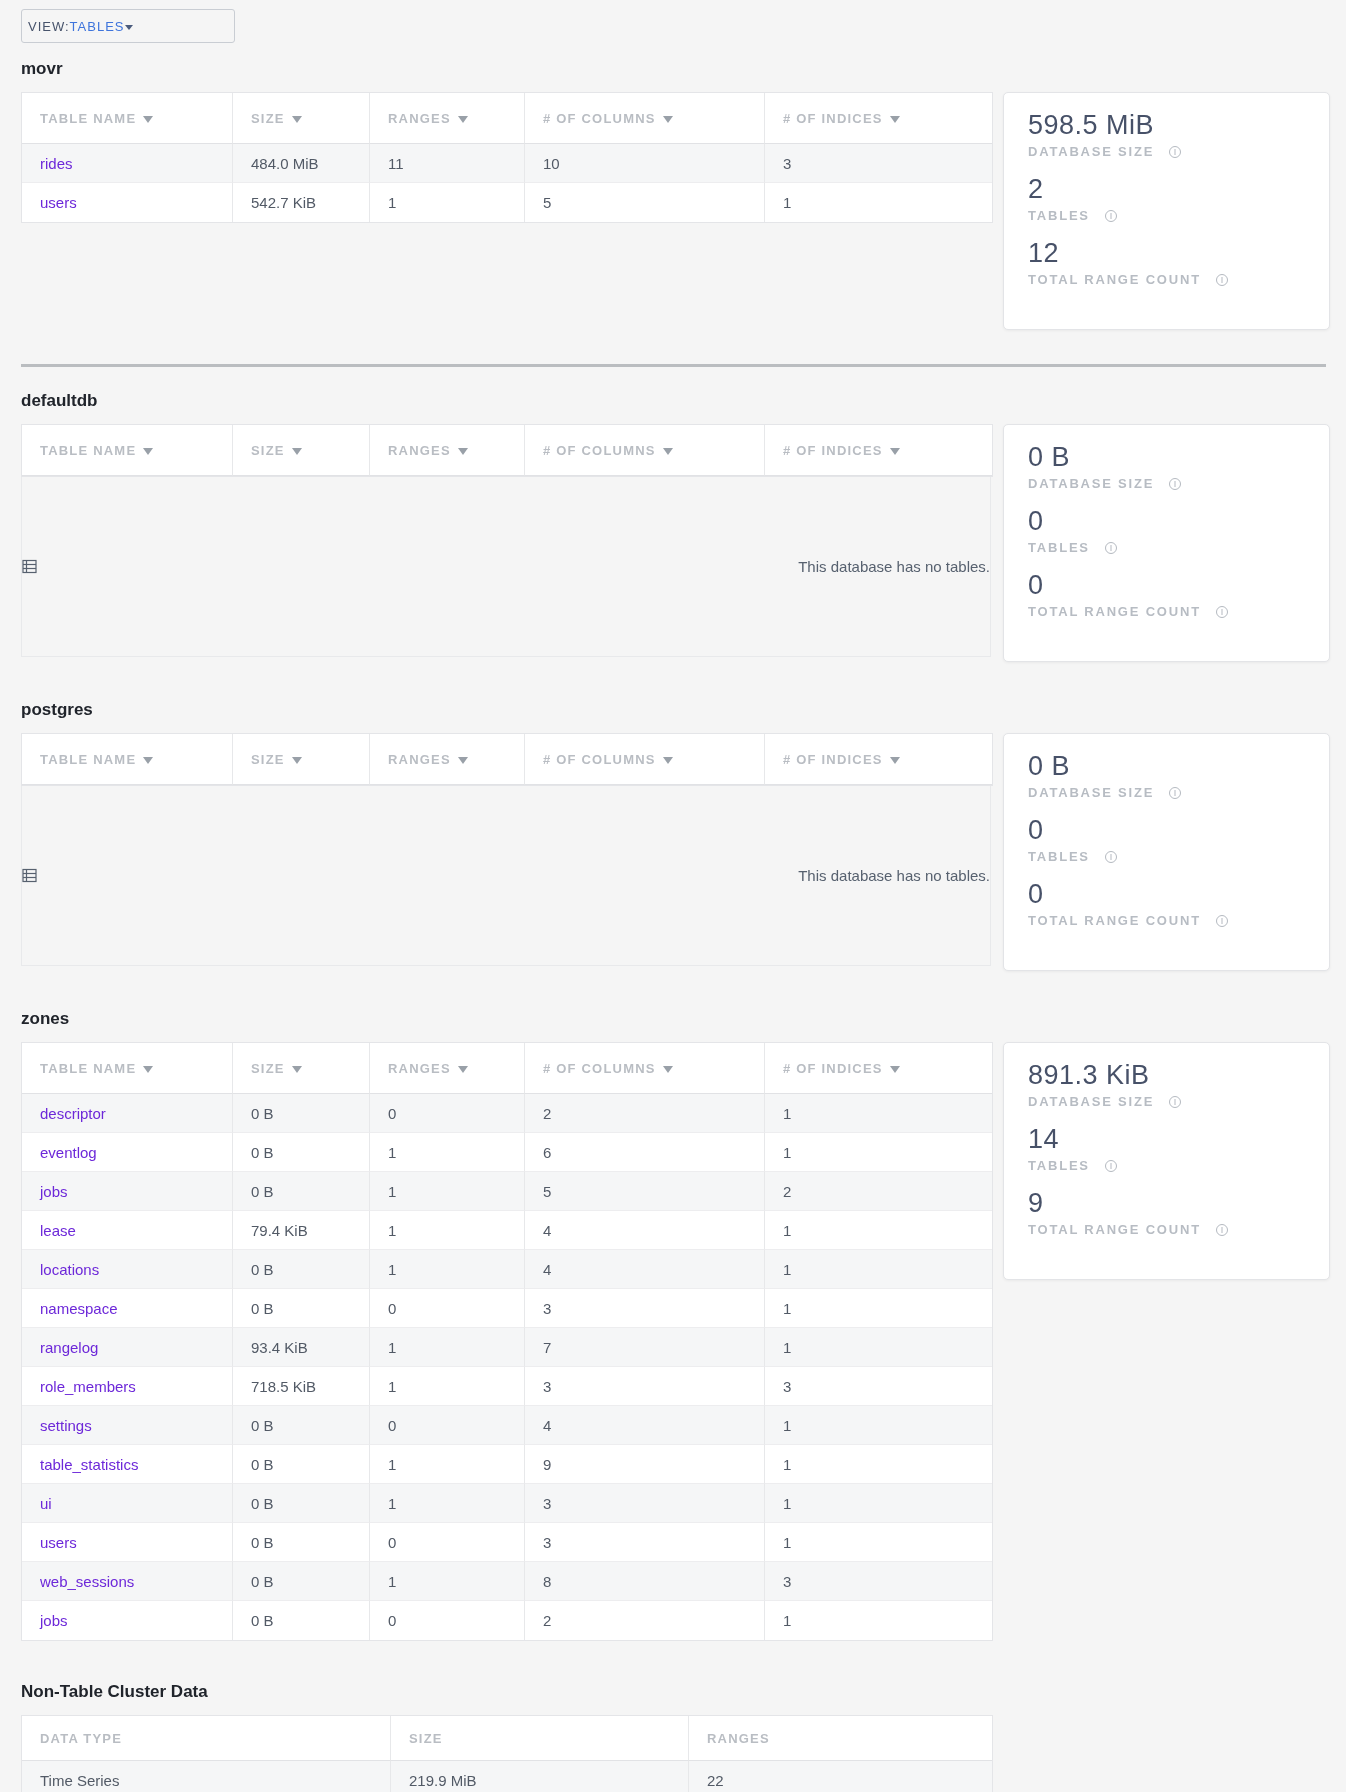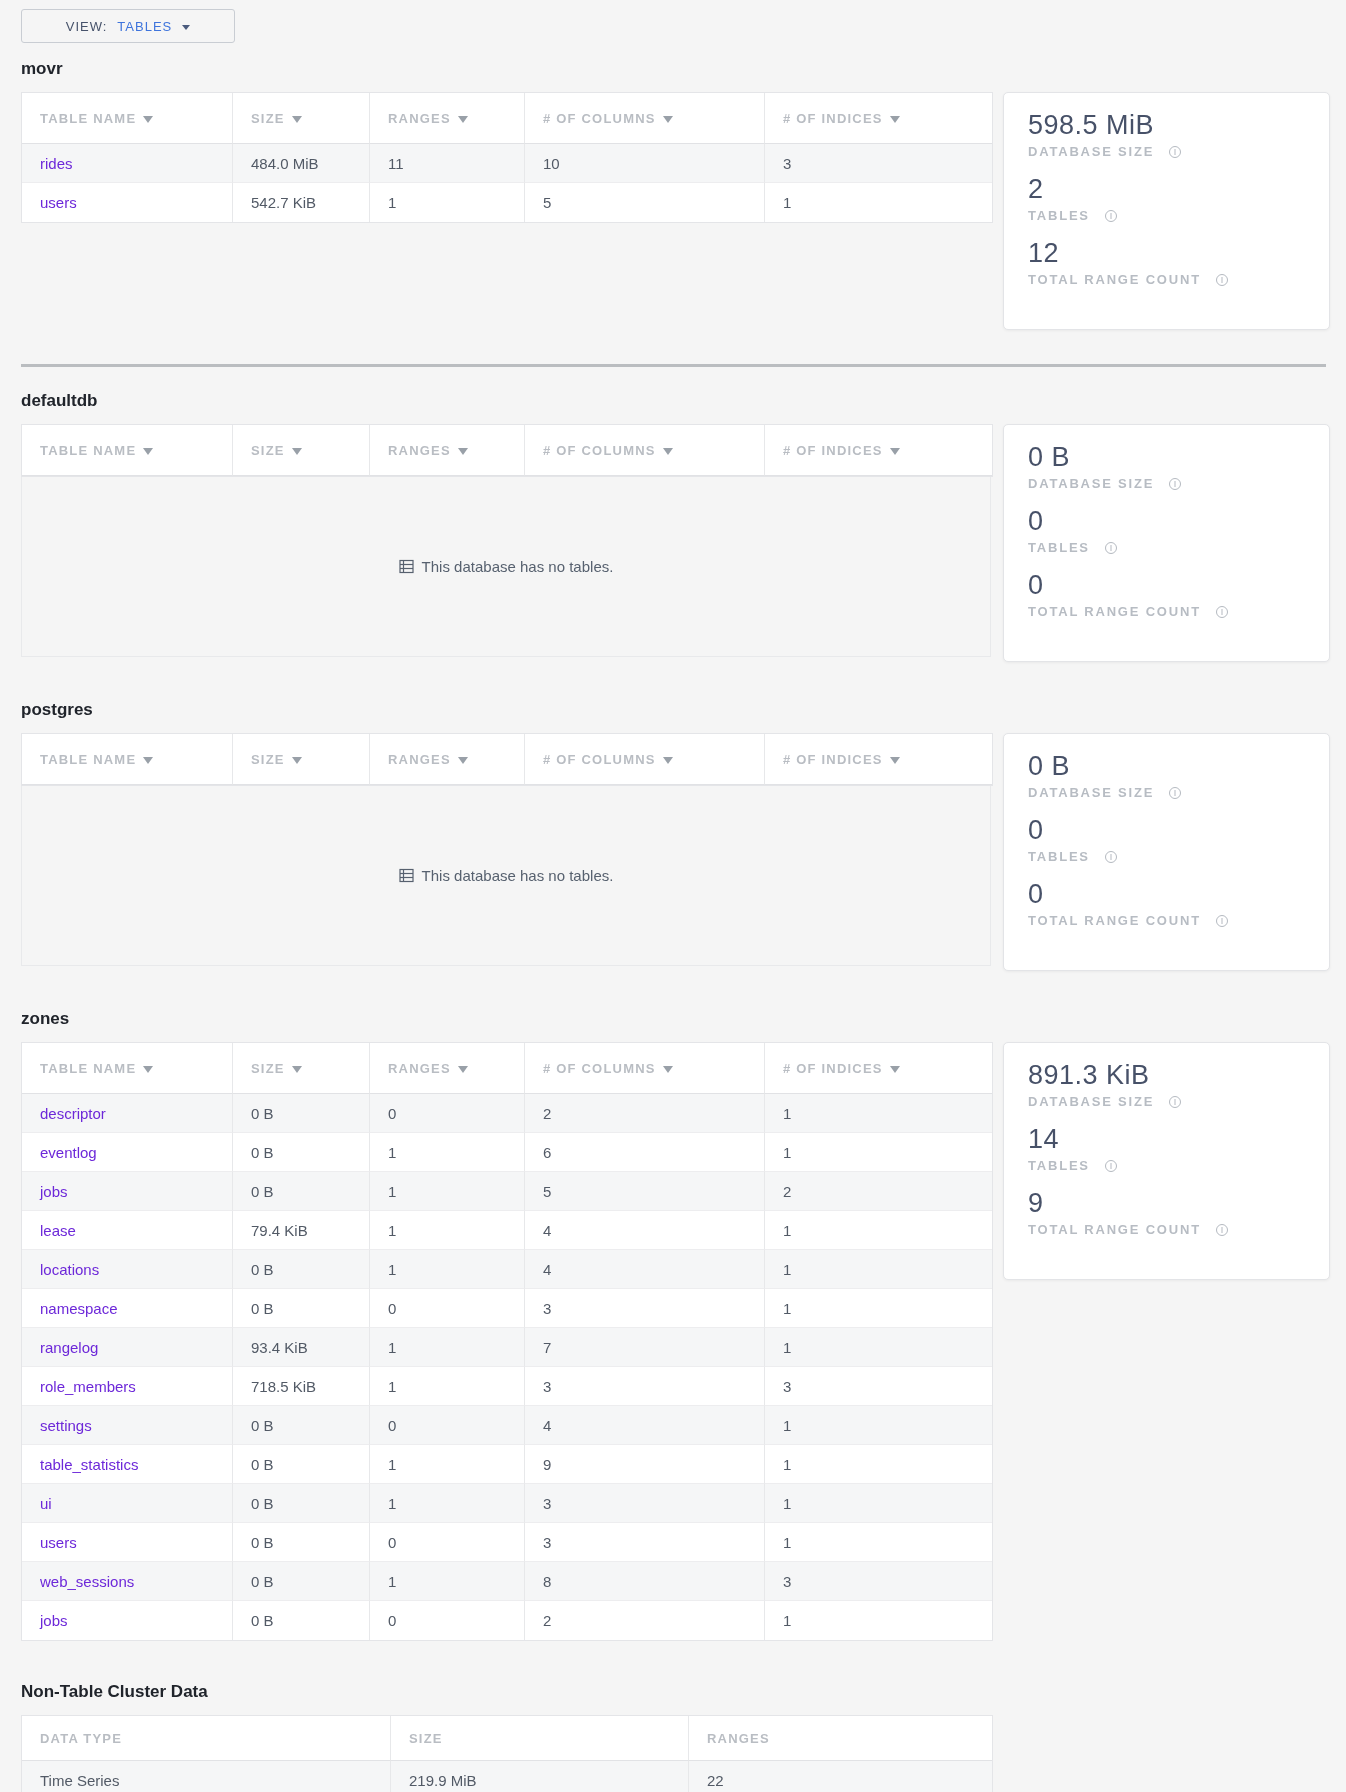--- a/index.html
+++ b/index.html
@@ -7,22 +7,22 @@
   body {
     width:1346px; height:1792px; overflow:hidden;
     background:#f5f5f5;
     font-family:"Liberation Sans","DejaVu Sans",sans-serif;
     color:#525a66; font-size:15px;
   }
   .page { padding:9px 16px 0 21px; }
 
   
   .view-btn{
-    width:214px; height:34px; display:flex; align-items:center; justify-content:center;
-    gap:10px; border:1px solid #c9cdd3; border-radius:3px; background:transparent;
+    width:214px; height:34px; display:flex; align-items:center; 
+    border:1px solid #c9cdd3; border-radius:3px; background:transparent;
     font-size:13px; letter-spacing:1px; color:#47536b; cursor:pointer;
     font-family:inherit;
   }
   .view-btn .view-value{ color:#3e74dc; }
   .caret-down{
     width:0; height:0; border-left:4px solid transparent; border-right:4px solid transparent;
     border-top:5px solid #4a5b7d; display:inline-block; margin-top:2px;
   }
 
   
@@ -60,21 +60,21 @@
 
   .sort-arrow{
     width:0; height:0; display:inline-block; margin-left:7px;
     border-left:5px solid transparent; border-right:5px solid transparent;
     border-top:7px solid #99a0a8;
   }
 
   
   .empty-box{
     height:180px; border:1px solid #e8e9eb; border-top:none; background:transparent;
-    display:flex; align-items:center; justify-content:center; gap:8px;
+    display:flex; align-items:center; justify-content:space-between; gap:8px;
     color:#57616f; font-size:15px;
   }
   .empty-box svg{ display:block; }
 
   
   .stat-card{
     width:327px; min-height:230px; margin-left:12px;
     background:#fff; border:1px solid #e3e4e7; border-radius:5px;
     box-shadow:0 1px 3px rgba(0,0,0,.05);
     padding:16px 18px 28px 24px;

